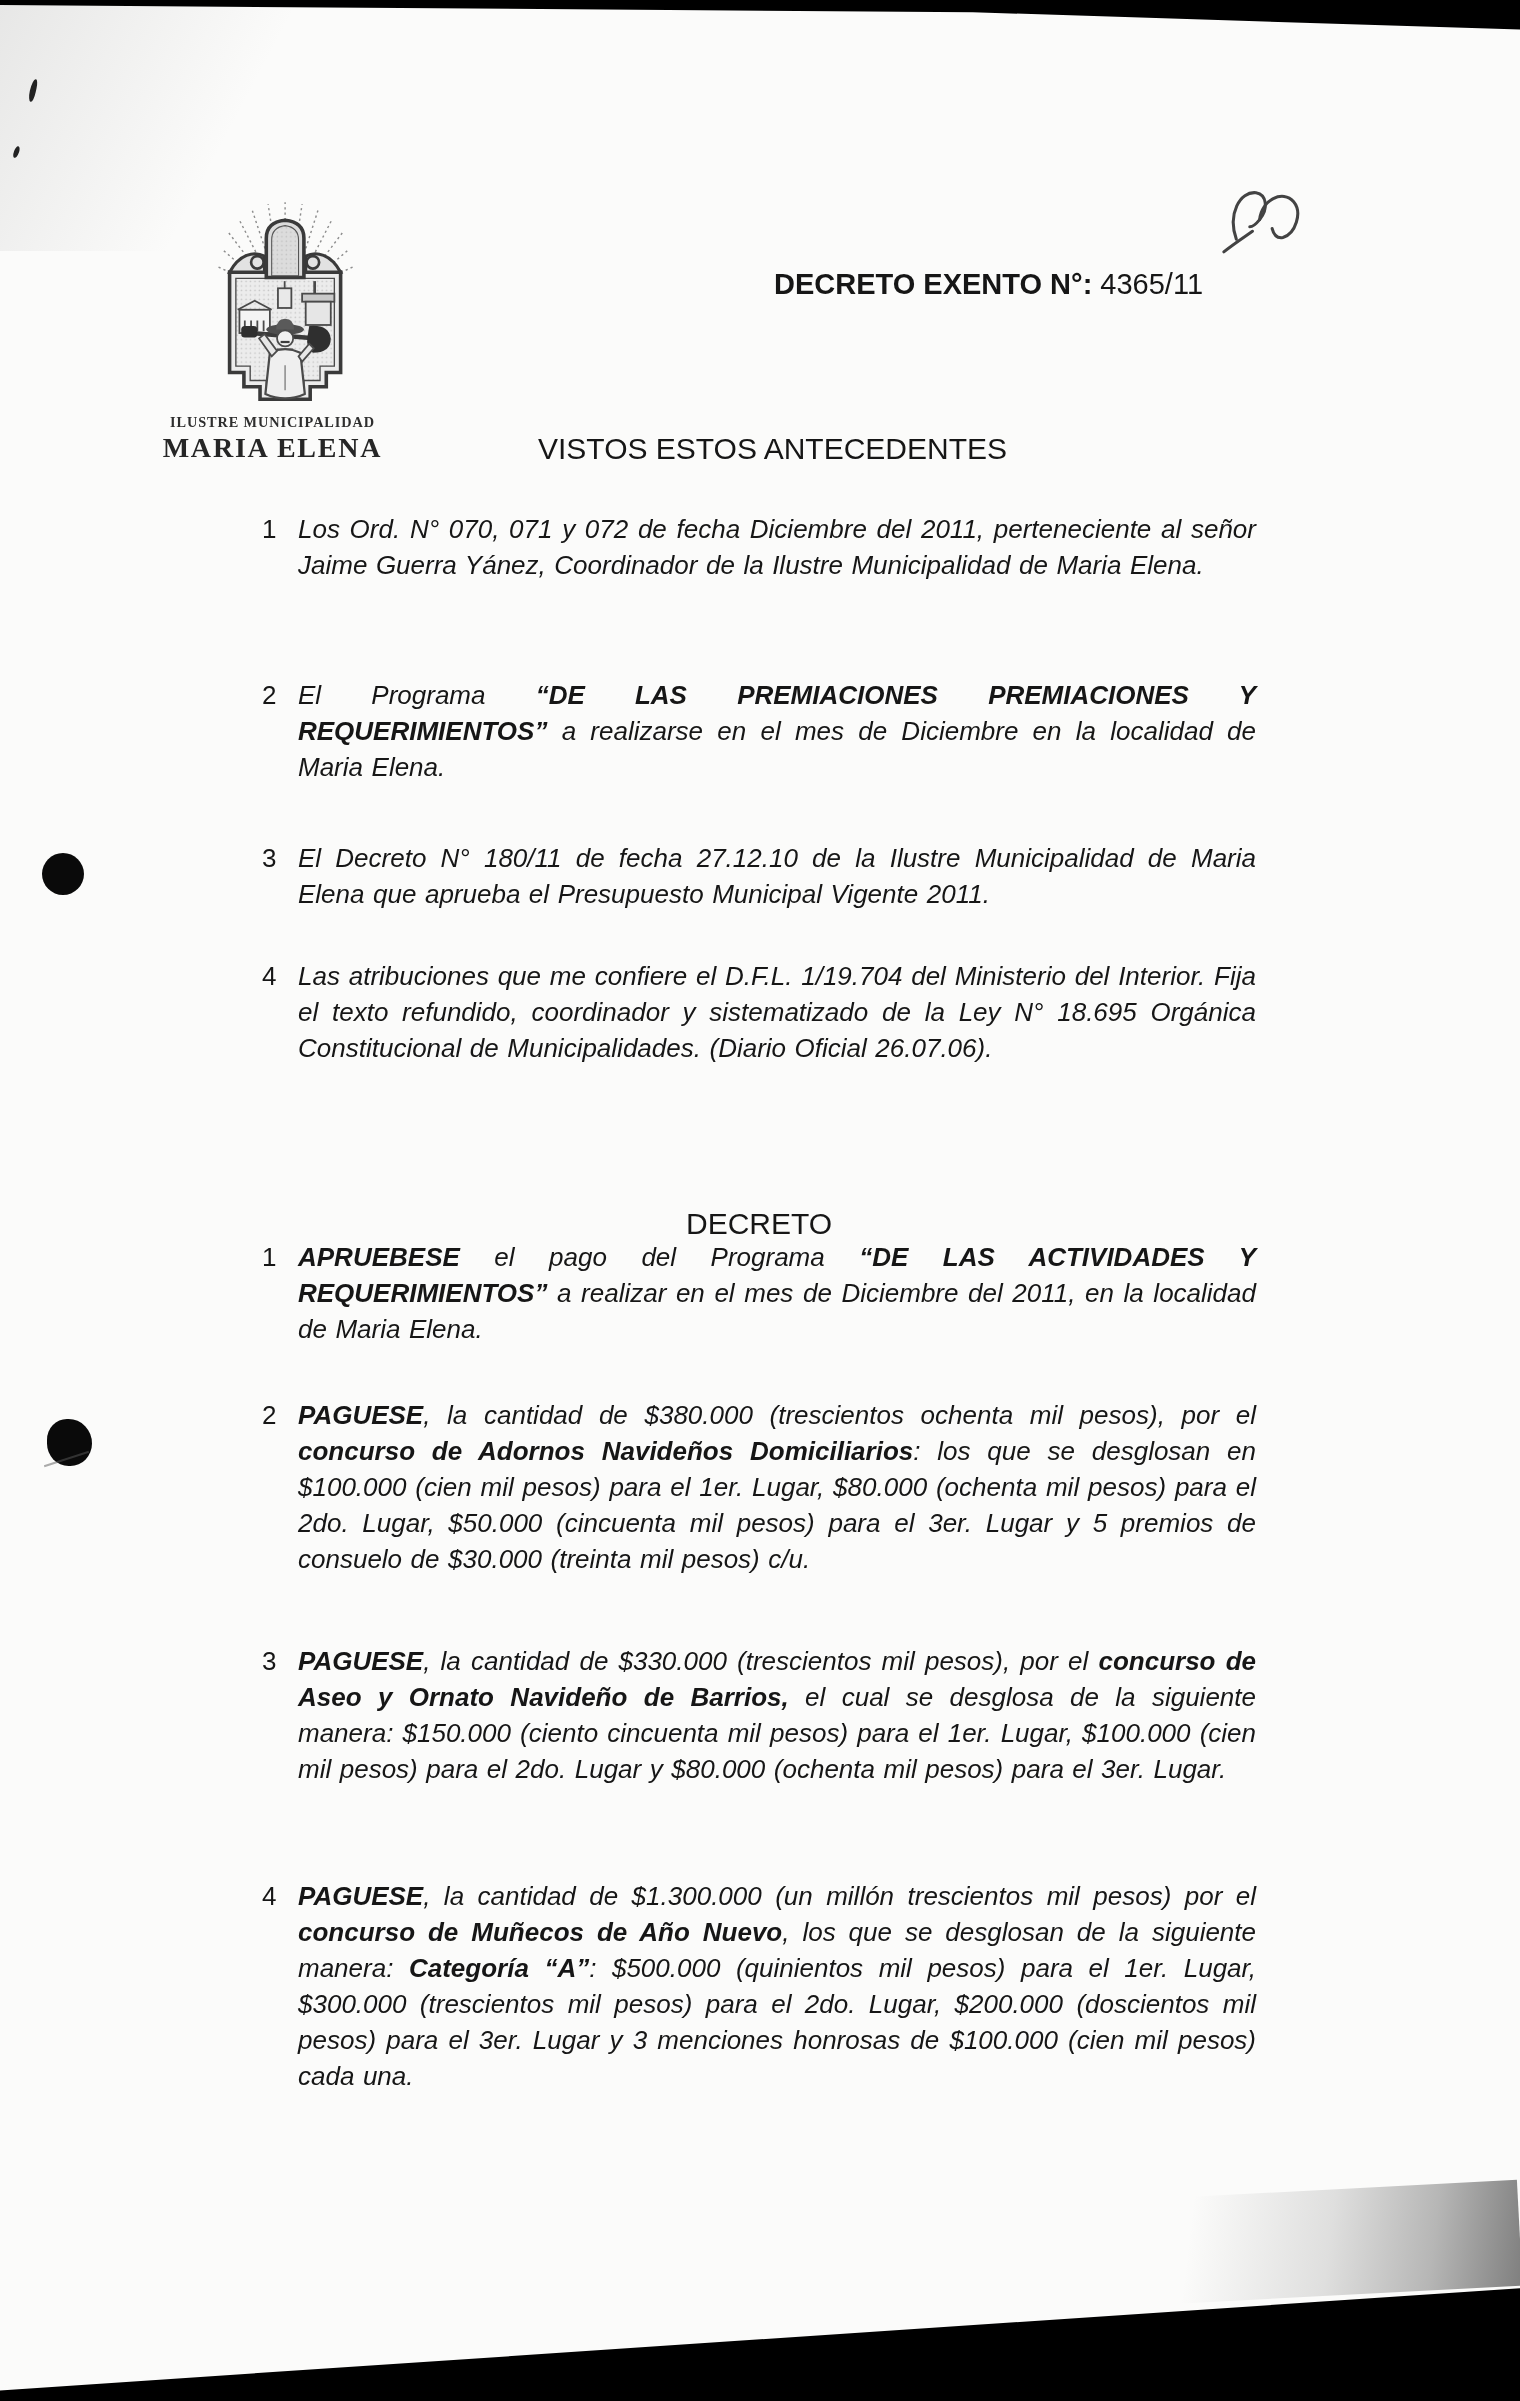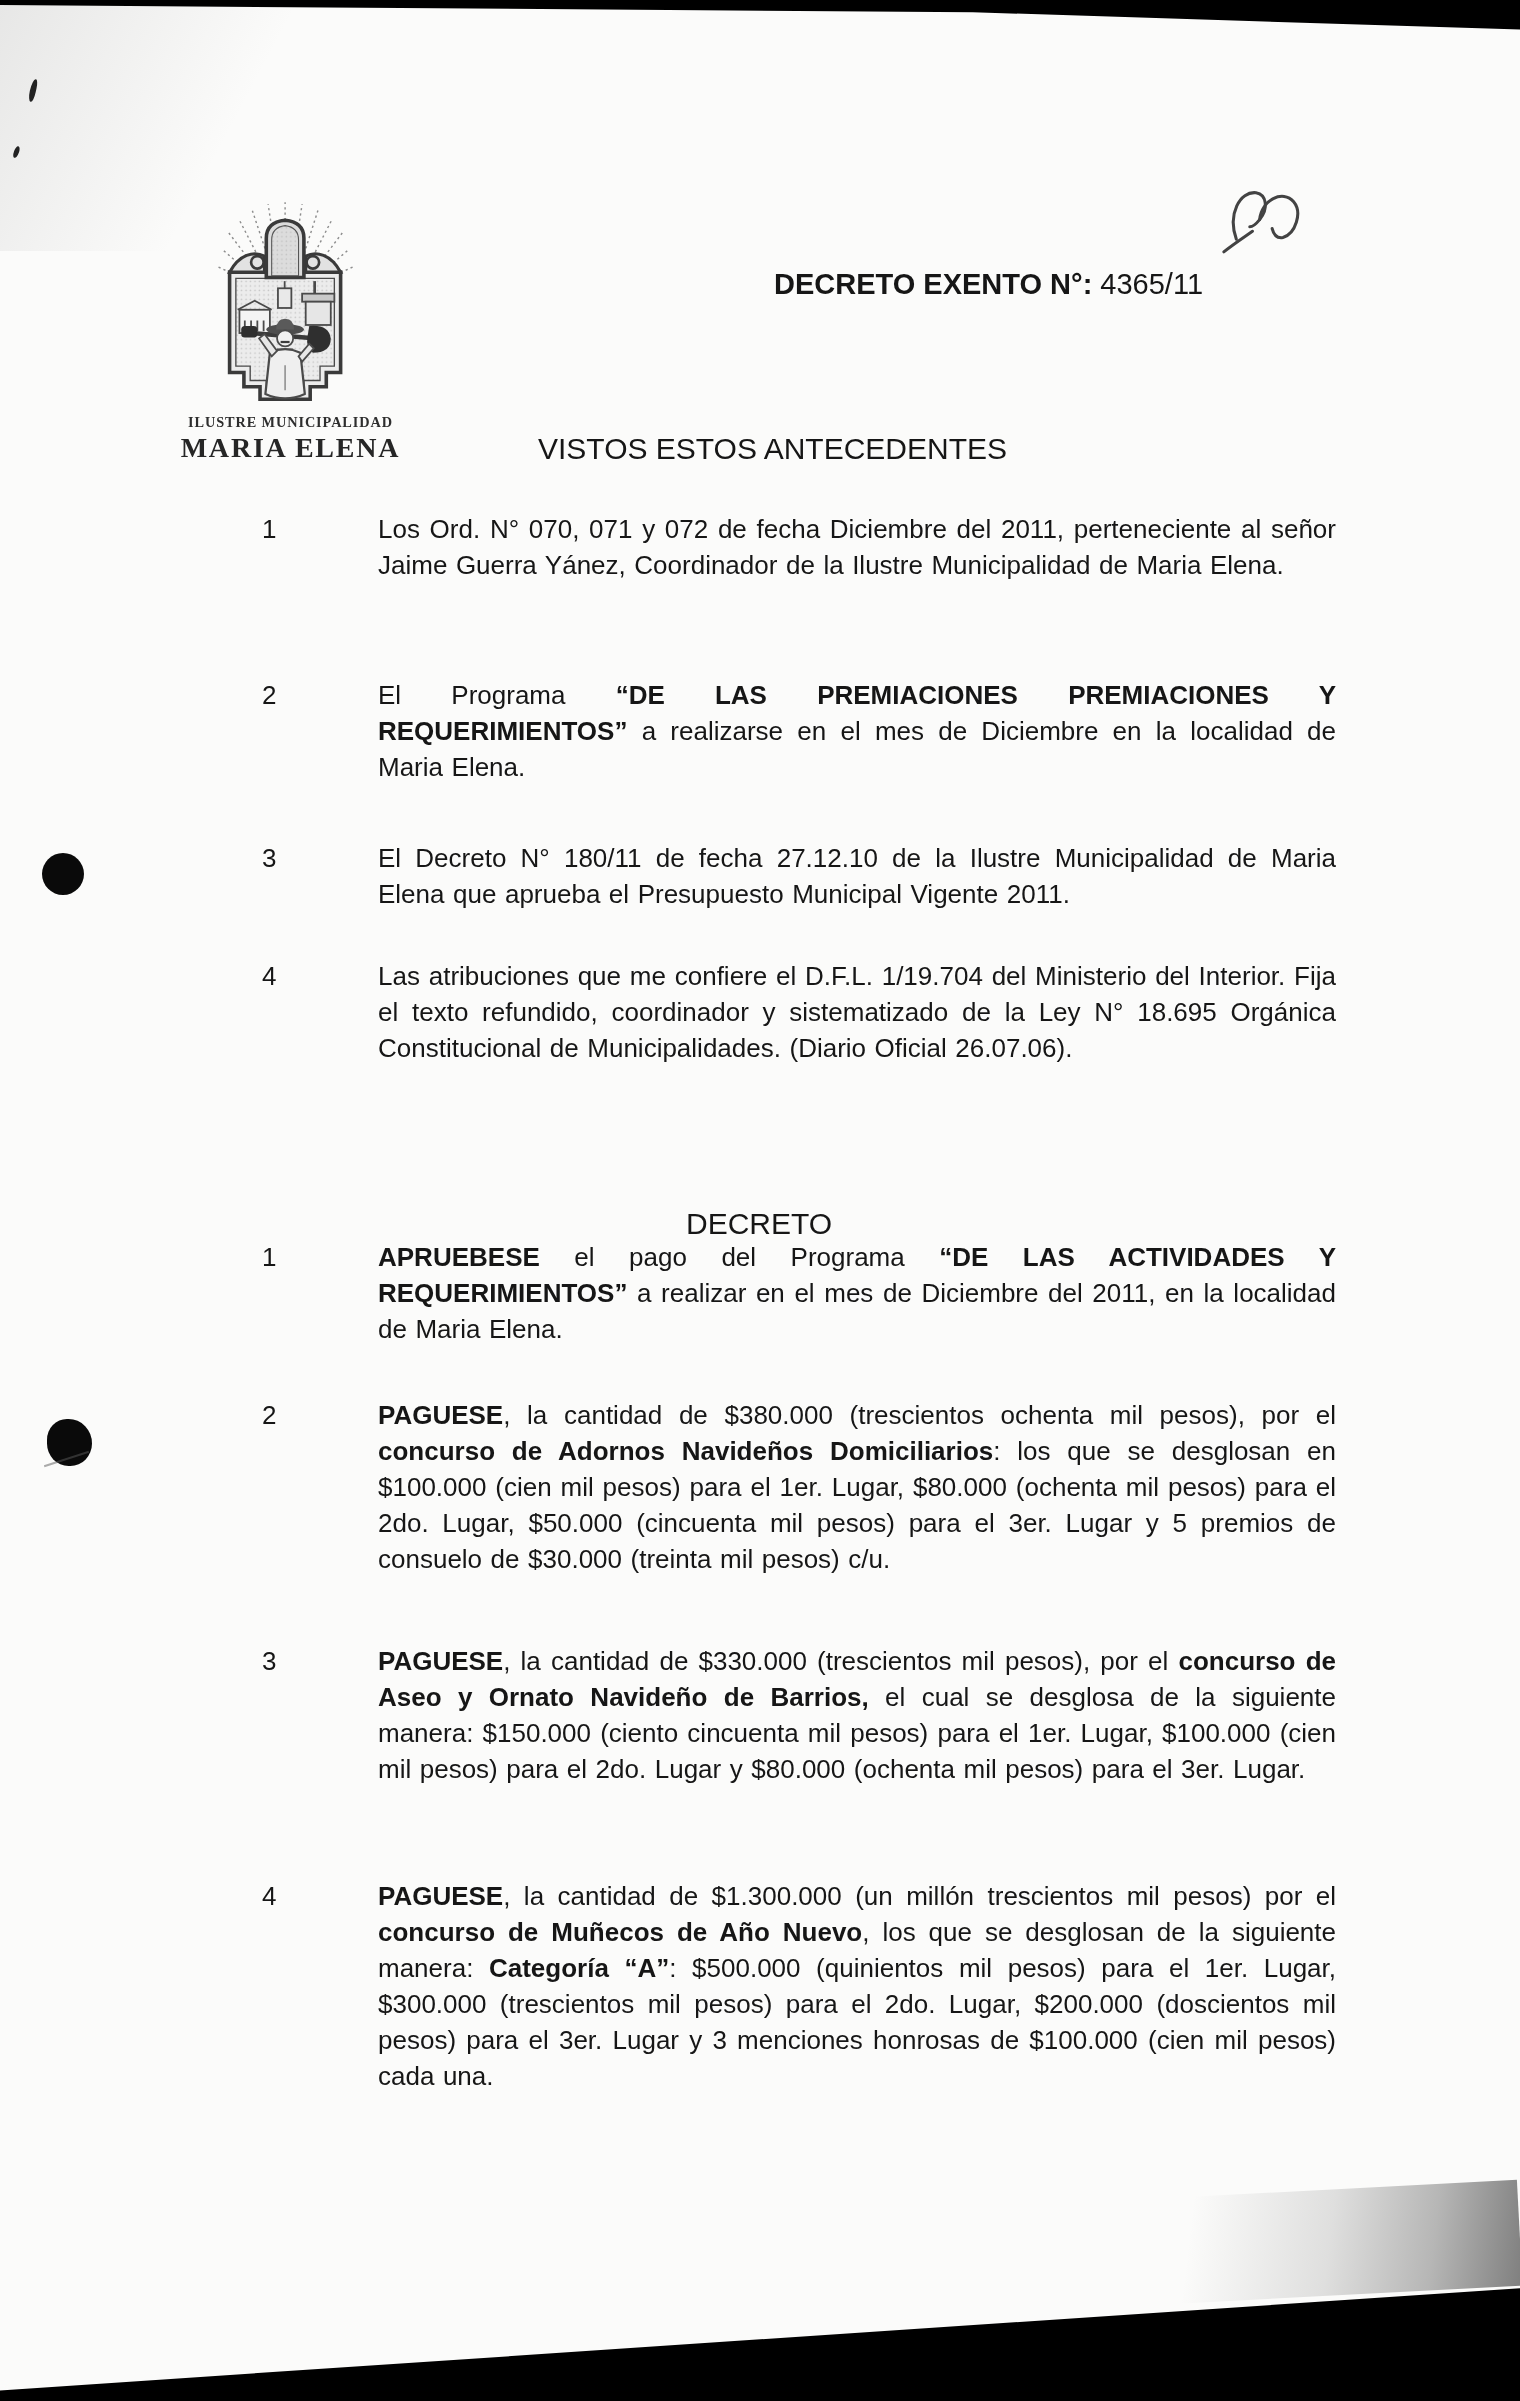--- a/index.html
+++ b/index.html
@@ -22,38 +22,38 @@
   .hole{position:absolute;background:#0a0a0a;border-radius:50%;}
   .hole1{left:42px;top:853px;width:42px;height:42px;}
   .hole2{left:47px;top:1419px;width:45px;height:47px;border-radius:46% 54% 50% 50%;}
   .pencil-line{position:absolute;left:43px;top:1458px;width:47px;height:1.8px;
     background:rgba(90,90,90,.5);transform:rotate(-18deg);}
   .speck{position:absolute;background:#222;}
   .s1{left:30px;top:79px;width:6.3px;height:23px;border-radius:60% 40% 50% 50%;transform:rotate(12deg);}
   .s2{left:14.3px;top:146px;width:4.5px;height:11.6px;border-radius:50%;transform:rotate(20deg);}
   
   .seal{position:absolute;left:209px;top:195px;width:154px;height:217px;}
-  .seal-caption{position:absolute;left:125px;top:414px;width:331px;text-align:center;
+  .seal-caption{position:absolute;left:107px;top:414px;width:331px;text-align:center;
     font-family:"Liberation Serif","DejaVu Serif",serif;color:#2e2e2e;}
   .seal-org{font-size:14.3px;font-weight:bold;letter-spacing:0.9px;}
   .seal-city{font-size:28px;font-weight:bold;letter-spacing:1.8px;margin-top:0.9px;color:#262626;}
   
   .scribble{position:absolute;left:1220px;top:182px;width:90px;height:77px;}
   
   .hdr{position:absolute;left:774px;top:265px;font-size:29px;line-height:39px;white-space:nowrap;}
   .b{font-weight:bold;}
   
   .h1{position:absolute;font-size:30px;font-weight:normal;line-height:32px;white-space:nowrap;}
   .vistos-h{left:538px;top:433px;}
   .decreto-h{left:686px;top:1208px;}
   
   .item{position:absolute;left:262px;width:1048px;}
   .no{position:absolute;left:0;top:0;font-size:26px;line-height:36px;}
-  .tx{margin-left:116px;width:958px;font-size:26px;line-height:36px;
-    text-align:justify;word-spacing:1.3px;}
+  .tx{margin-left:36px;width:958px;font-size:26px;line-height:36px;
+    text-align:justify;word-spacing:1.3px;font-style:italic;}
 </style>
 </head>
 <body>
 
 <div class="scan">
 
   <div class="shade-tl"></div>
   <div class="edge-top"></div>
   <div class="edge-bottom"></div>
   <div class="smudge-br"></div>

